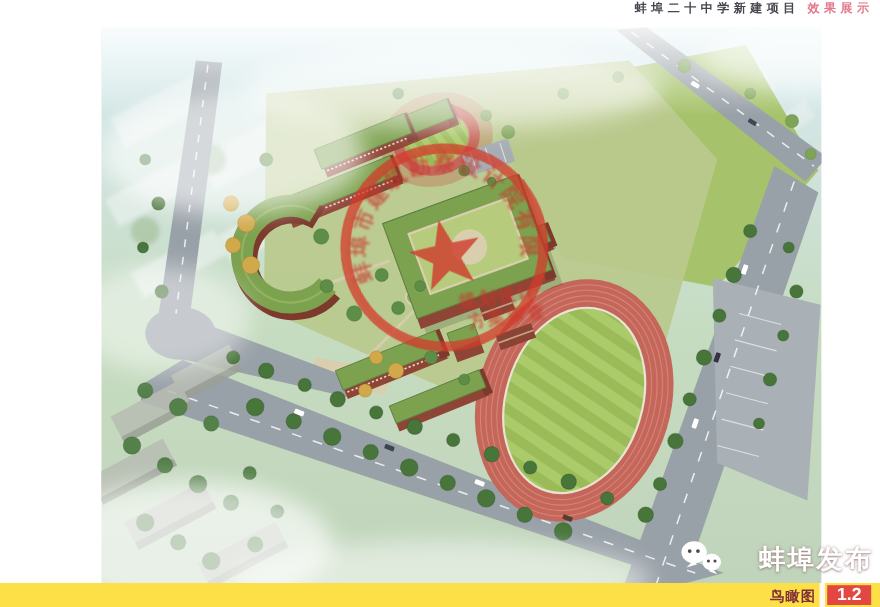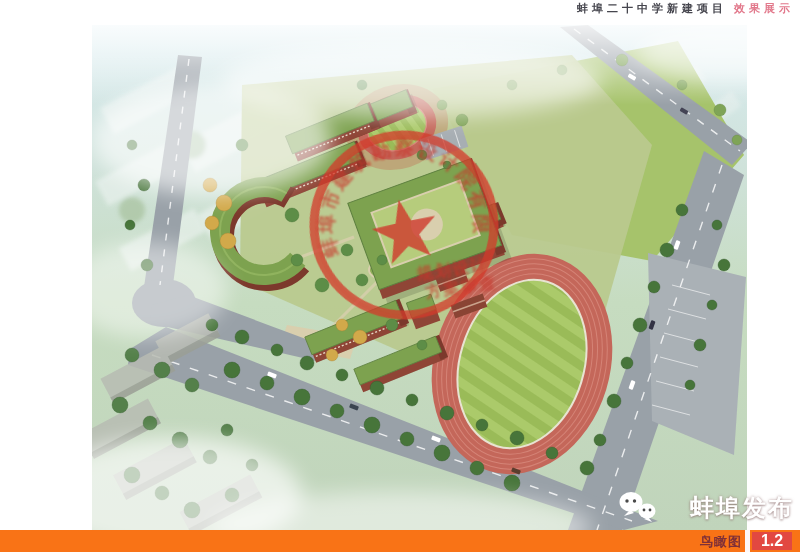--- a/index.html
+++ b/index.html
@@ -5,21 +5,21 @@
   html,body{margin:0;padding:0;background:#fff;}
   body{width:800px;height:552px;position:relative;overflow:hidden;
        font-family:"Liberation Sans","DejaVu Sans",sans-serif;}
   .hdr{position:absolute;top:2px;right:6px;text-align:center;line-height:1.15;}
   .hdr .zh{font-size:11px;font-weight:bold;letter-spacing:4px;color:#46464e;}
   .hdr .zh .accent{color:#e2798c;}
   .hdr .en{font-size:7.5px;color:#98989e;letter-spacing:.2px;margin-top:1px;}
   .hdr .en .accent{color:#e8a8b4;}
   .render{position:absolute;left:92px;top:25px;width:655px;height:505px;overflow:hidden;}
   .render svg{display:block;}
-  .bar{position:absolute;left:0;top:530px;width:800px;height:22px;background:#f97316;}
+  .bar{position:absolute;left:0;top:530px;width:800px;height:22px;background:#fde047;}
   .caption{position:absolute;right:58px;top:3px;font-size:13px;font-weight:bold;color:#7f3038;letter-spacing:1px;}
   .gap{position:absolute;right:50px;top:0;width:5px;height:22px;background:#fdf8f8;}
   .pagebox{position:absolute;right:8px;top:2px;width:40px;height:18px;background:#e24841;
            color:#fff;font-size:16px;font-weight:bold;text-align:center;line-height:18px;margin-left:44px;}
   .logo{position:absolute;right:6px;top:491px;display:flex;align-items:center;gap:5px;}
   .logo .txt{font-size:24px;font-weight:bold;color:#fff;letter-spacing:2px;
              text-shadow:0 0 3px rgba(150,115,115,.65),0 1px 2px rgba(120,90,90,.5);padding-left:28px;}
 </style>
 </head>
 <body>

